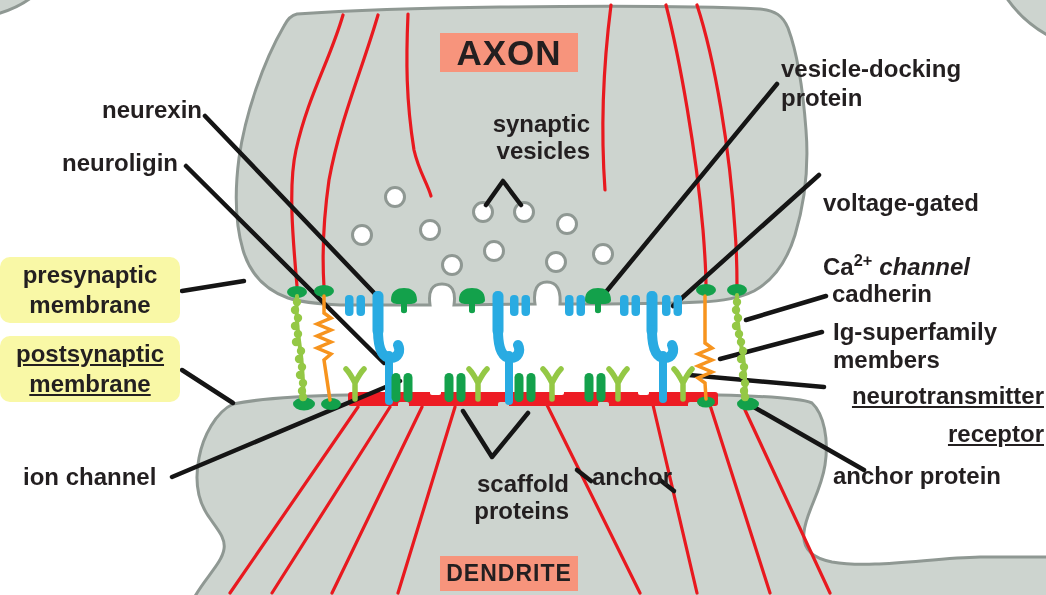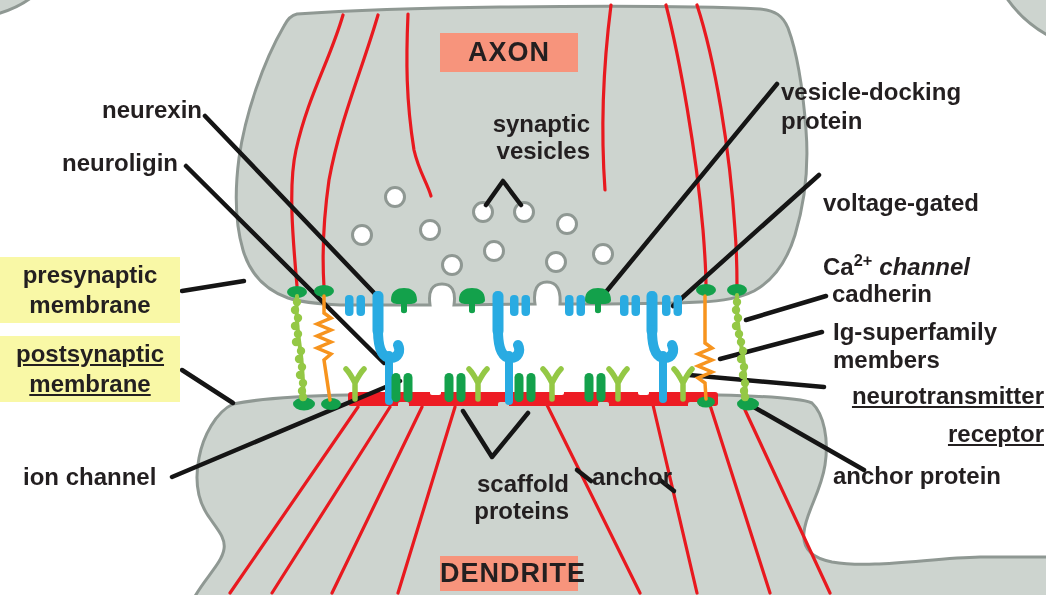--- a/index.html
+++ b/index.html
@@ -21,24 +21,24 @@
   .orange{fill:none;stroke:var(--c-orange,#f7941e);stroke-width:3.5;stroke-linejoin:miter;stroke-linecap:round;}
   .scaf{fill:var(--c-scaffold,#ed1c24);}
   .notch-t{fill:#ffffff;}
   .notch-b{fill:var(--c-cytoplasm,#cdd4cf);}
   
   .lbl{
     position:absolute;font-weight:bold;color:var(--c-text,#231f20);
     font-size:24px;line-height:27px;white-space:pre-line;
   }
   .tag{
-    background:var(--c-salmon,#f7947c);text-align:center;font-size:27px;letter-spacing:1px;
+    background:var(--c-salmon,#f7947c);text-align:center;font-size:35px;letter-spacing:1px;
   }
   .ybox{
-    background:var(--c-yellow,#f9f8a6);text-align:center;line-height:30px;padding:3px 0;
+    background:var(--c-yellow,#f9f8a6);text-align:center;line-height:30px;padding:3px 0;border-radius:10px;
   }
   .vg-suffix{margin-left:7px;font-style:italic;}
   sup{font-size:0.68em;}
 </style>
 </head>
 <body>
 
 <div id="stage">
 
   <svg id="art" width="1046" height="595" viewBox="0 0 1046 595">
@@ -268,21 +268,21 @@
         </g>
       <g>
           <rect class="dgreen" x="584.5" y="373" width="9" height="29" rx="4.5"></rect>
           <rect class="dgreen" x="596.5" y="373" width="9" height="29" rx="4.5"></rect>
         </g>
     </g>
   </svg>
 
   <div class="lbl tag" style="left:440px;top:33px;width:138px;height:39px;line-height:39px;">AXON</div>
 
-  <div class="lbl tag" style="left:440px;top:556px;width:138px;height:35px;line-height:35px;font-size:27px;">DENDRITE</div>
+  <div class="lbl tag" style="left:440px;top:556px;width:138px;height:35px;line-height:35px;font-size:23px;">DENDRITE</div>
 
   <div class="lbl" style="left:420px;top:110px;width:170px;text-align:right;">synaptic
 vesicles</div>
 
   <div class="lbl" style="left:40px;top:96px;width:162px;text-align:right;">neurexin</div>
 
   <div class="lbl" style="left:16px;top:149px;width:162px;text-align:right;">neuroligin</div>
 
   <div class="lbl ybox" style="left:0px;top:257px;width:180px;">presynaptic
 membrane</div>
@@ -290,21 +290,21 @@
   <div class="lbl ybox" style="left:0px;top:336px;width:180px;text-decoration:underline;">postsynaptic
 membrane</div>
 
   <div class="lbl" style="left:23px;top:463px;">ion channel</div>
 
   <div class="lbl" style="left:417px;top:470px;width:152px;text-align:right;">scaffold
 proteins</div>
 
   <div class="lbl" style="left:592px;top:463px;width:70px;text-align:center;">anchor</div>
 
-  <div class="lbl" style="left:781px;top:77px;line-height:29px;">vesicle-docking
+  <div class="lbl" style="left:781px;top:54px;line-height:29px;">vesicle-docking
 protein</div>
 
   <div class="lbl" style="left:823px;top:159px;line-height:29px;">
     <span>voltage-gated</span><br>
     <span>Ca</span><sup>2+</sup><span class="vg-suffix">channel</span>
   </div>
 
   <div class="lbl" style="left:832px;top:280px;text-align:center;">cadherin</div>
 
   <div class="lbl" style="left:833px;top:318px;line-height:28px;">Ig-superfamily

